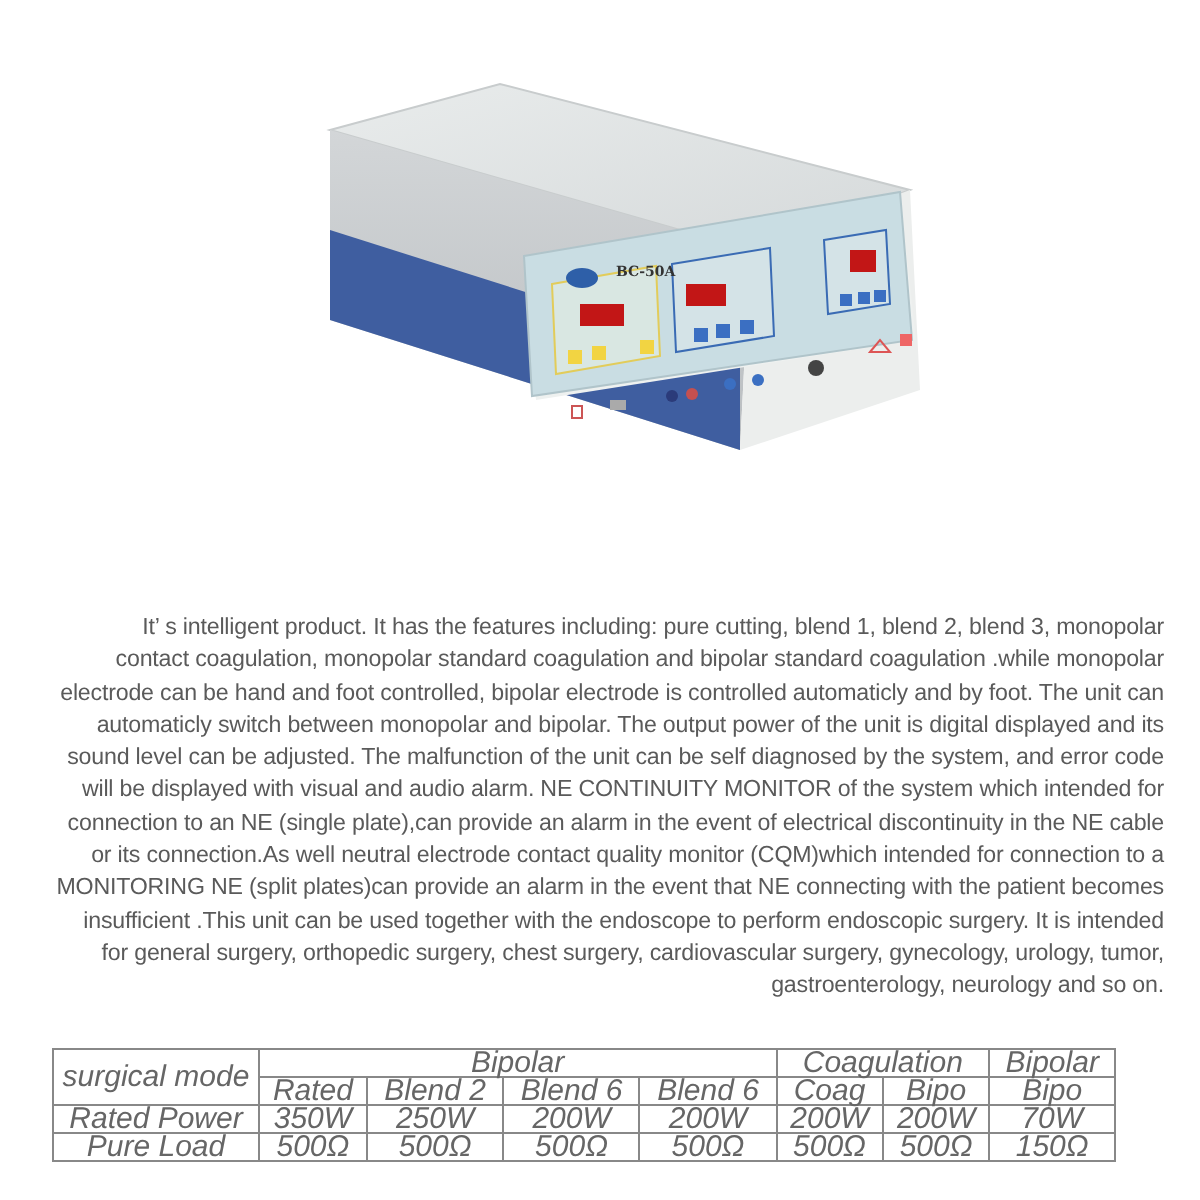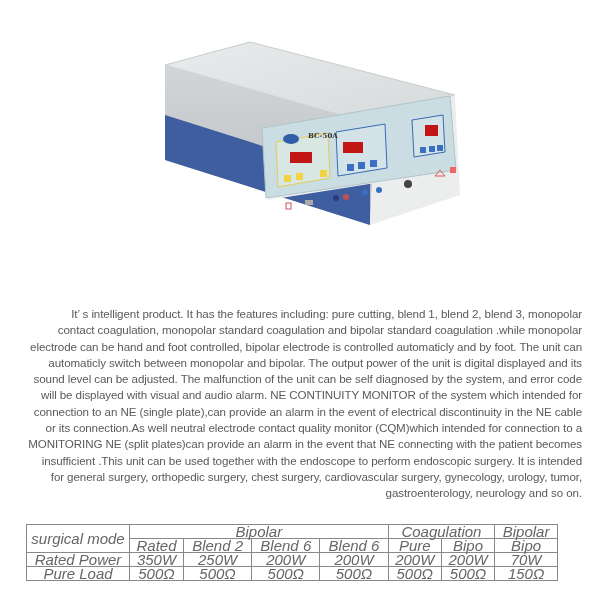--- a/index.html
+++ b/index.html
@@ -77,21 +77,21 @@
     <td class="rowhead" rowspan="2">surgical mode</td>
     <td colspan="4">Bipolar</td>
     <td colspan="2">Coagulation</td>
     <td>Bipolar</td>
   </tr>
   <tr>
     <td>Rated</td>
     <td>Blend 2</td>
     <td>Blend 6</td>
     <td>Blend 6</td>
-    <td>Pure</td>
+    <td>Coag</td>
     <td>Bipo</td>
     <td>Bipo</td>
   </tr>
   <tr>
     <td>Rated Power</td>
     <td>350W</td>
     <td>250W</td>
     <td>200W</td>
     <td>200W</td>
     <td>200W</td>

